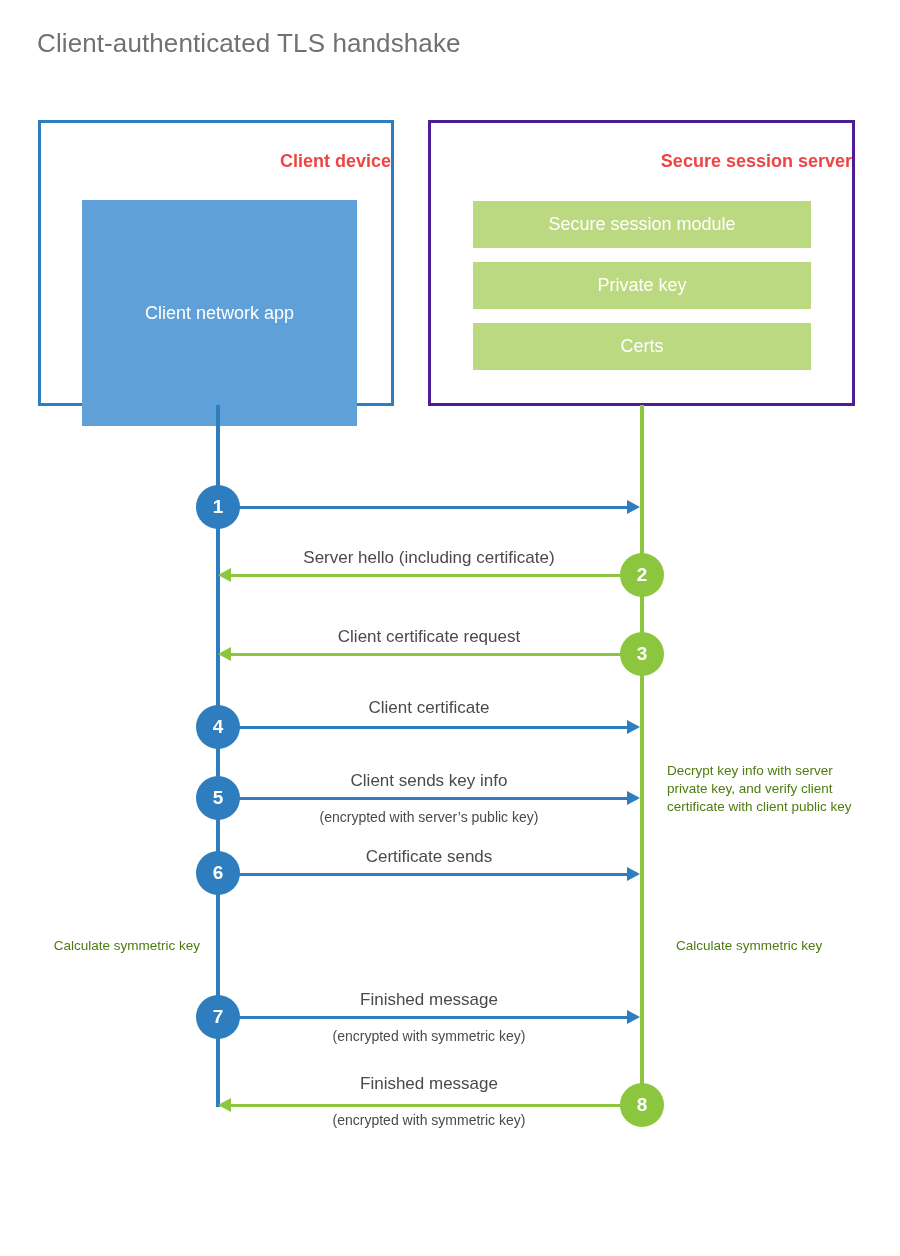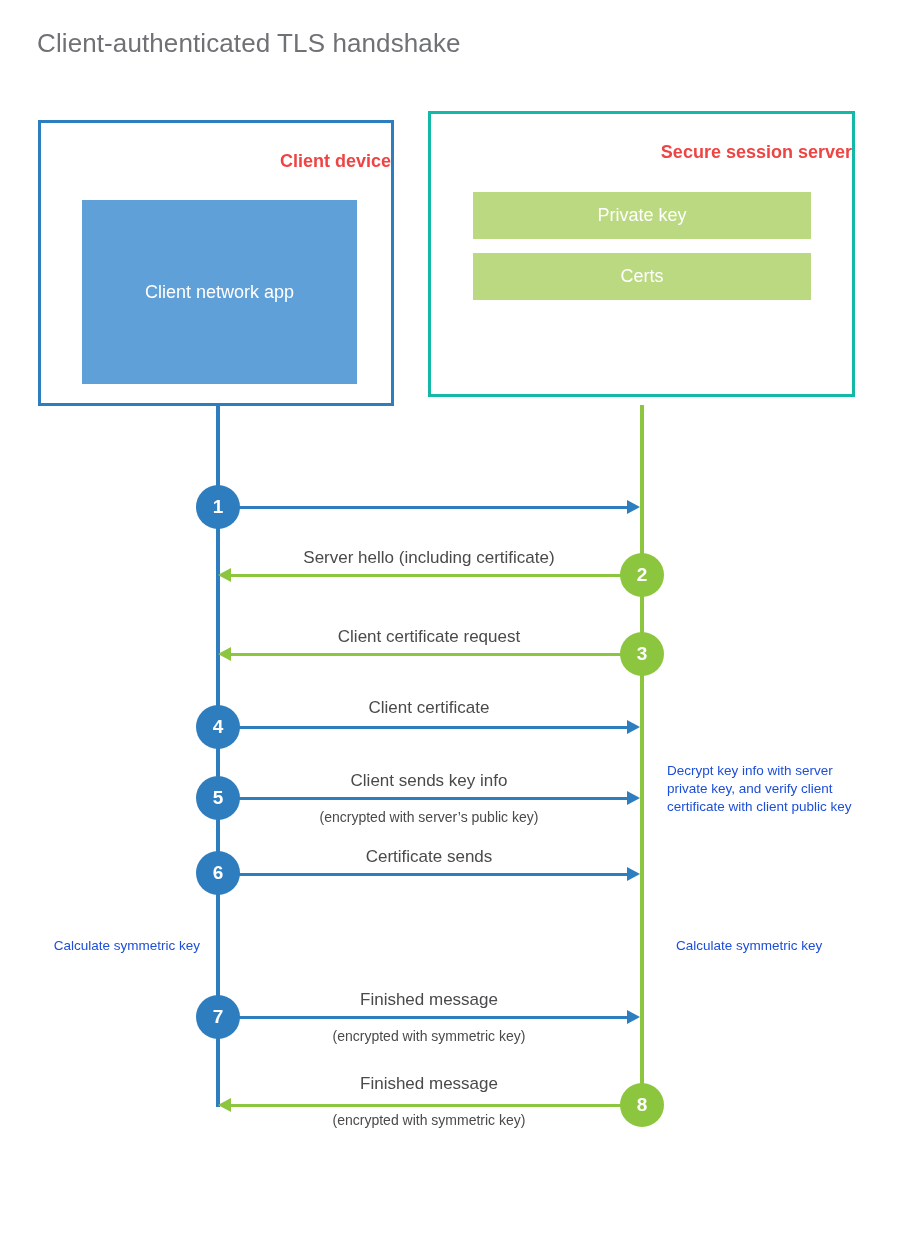--- a/index.html
+++ b/index.html
@@ -40,43 +40,43 @@
   }
   .party-box.client {
     left: 38px;
     top: 120px;
     width: 356px;
     height: 286px;
     border: 3px solid #2e7dbf;
   }
   .party-box.server {
     left: 428px;
-    top: 111px;
+    top: 120px;
     width: 427px;
     height: 286px;
-    border: 3px solid #14b8a6;
+    border: 3px solid #4c1d95;
   }
   .party-title {
     position: absolute;
     left: 0;
     right: 0;
     top: 28px;
     text-align: right;
     font-size: 18px;
     font-weight: bold;
     color: #ef4444;
   }
 
   
   .client-app {
     position: absolute;
     left: 41px;
     top: 77px;
     width: 275px;
-    height: 184px;
+    height: 226px;
     background: #60a0d8;
     color: #ffffff;
     font-size: 18px;
     line-height: 26px;
     text-align: center;
     display: flex;
     align-items: center;
     justify-content: center;
     box-sizing: border-box;
     padding: 0 10px;
@@ -161,21 +161,21 @@
     font-size: 14px;
     color: #4a4a4c;
     white-space: nowrap;
   }
 
   
   .side-note {
     position: absolute;
     font-size: 13.5px;
     line-height: 18px;
-    color: #1d4ed8;
+    color: #4d7c0f;
   }
   .side-note.left-note {
     text-align: right;
     width: 170px;
   }
   .side-note.right-note {
     text-align: left;
     width: 200px;
   }
 </style>
@@ -187,20 +187,21 @@
   <div class="page-title">Client-authenticated TLS handshake</div>
 
   <div class="party-box client">
     <div class="party-title">Client device</div>
     <div class="client-app">Client network app</div>
   </div>
 
   <div class="party-box server">
     <div class="party-title">Secure session server</div>
     <div class="server-blocks">
+      <div class="server-block">Secure session module</div>
       <div class="server-block">Private key</div>
       <div class="server-block">Certs</div>
     </div>
   </div>
 
   <div class="lifeline client-line"></div>
   <div class="lifeline server-line"></div>
 
   <div class="arrow-line blue" style="left:218px; top:506px; width:409px;"></div>
   <div class="arrow-head right blue" style="left:627px; top:500px;"></div>

